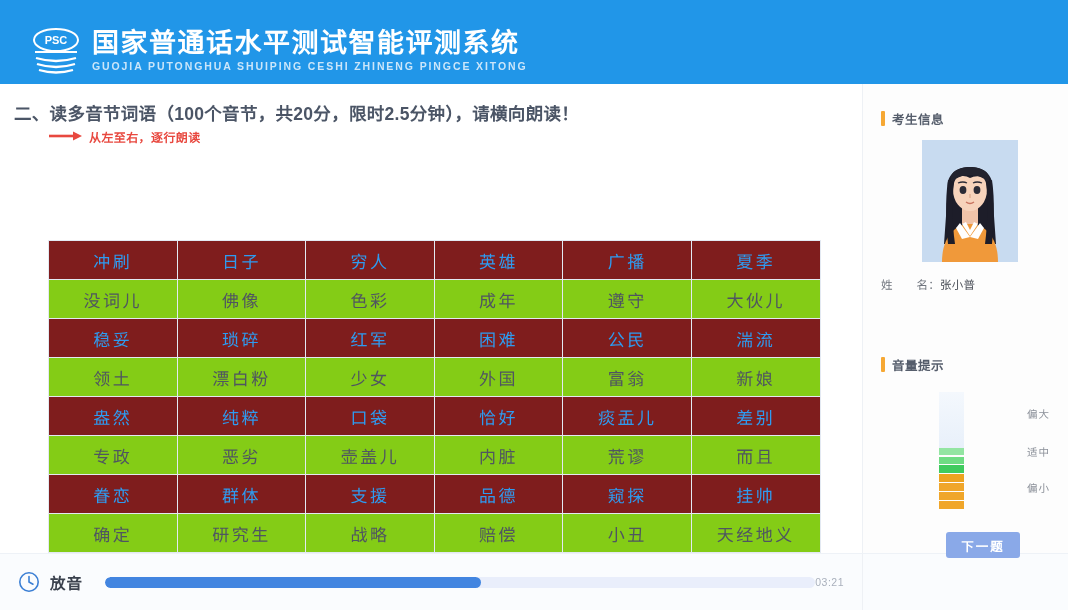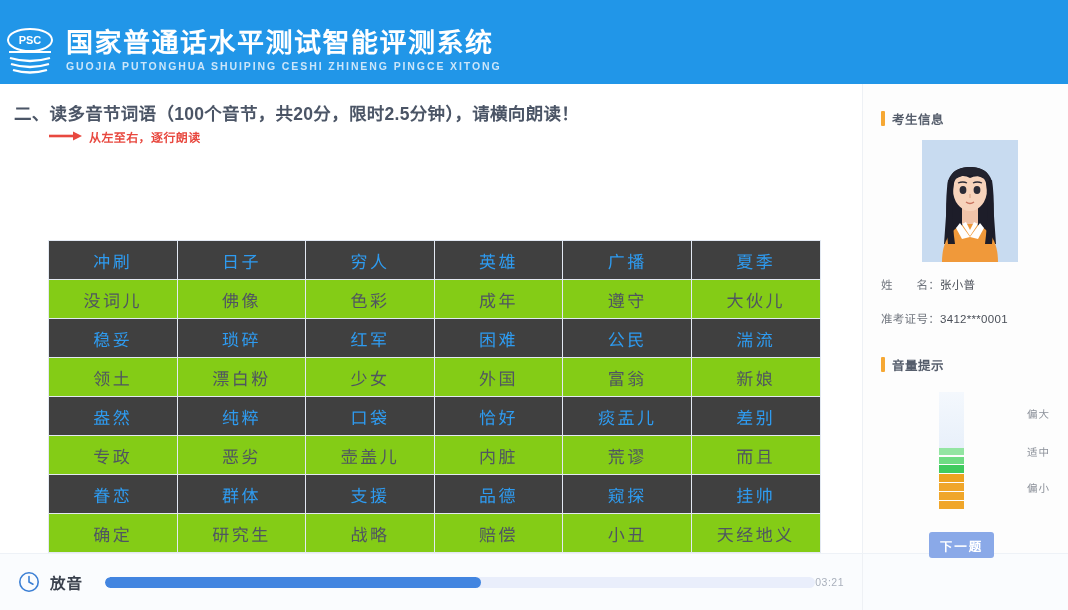--- a/index.html
+++ b/index.html
@@ -22,21 +22,21 @@
 
   
   .header {
     position: absolute;
     left: 0; top: 0;
     width: 1068px;
     height: 100px;
     background: #2196e8;
     display: flex;
     align-items: center;
-    padding-left: 4px;
+    padding-left: 30px;
   }
   .logo-mark {
     width: 52px; height: 52px;
     position: relative;
     flex: 0 0 52px;
     margin-right: 10px;
   }
   .logo-mark svg { display: block; }
   .logo-text { display: flex; flex-direction: column; justify-content: center; }
   .logo-cn {
@@ -114,21 +114,21 @@
     height: 39px;
     text-align: center;
     vertical-align: middle;
     border: 1px solid #e3e9f2;
     font-size: 17px;
     letter-spacing: 2.5px;
     white-space: nowrap;
     font-weight: 500;
   }
   .word-table tr.row-odd td {
-    background: #404040;
+    background: #7f1d1d;
     color: #2e9bf0;
   }
   .word-table tr.row-even td {
     background: #84cc16;
     color: #4f5561;
   }
 
   
   .sidebar {
     position: absolute;
@@ -267,22 +267,22 @@
     position: absolute;
     left: 862px; top: 553px;
     width: 206px;
     height: 57px;
     background: #fafcfe;
     border-top: 1px solid #eef2f7;
     border-left: 1px solid #eef1f5;
   }
   .next-btn {
     position: absolute;
-    left: 66px; top: -22px;
-    width: 65px;
+    left: 83px; top: -22px;
+    width: 74px;
     height: 26px;
     background: #8aa9e8;
     border: none;
     border-radius: 3px;
     color: #ffffff;
     font-size: 12.5px;
     font-weight: bold;
     letter-spacing: 2px;
     font-family: "Liberation Sans", "DejaVu Sans", sans-serif;
     cursor: pointer;
@@ -447,23 +447,20 @@
             <path d="M48 54 L48 58" stroke="#dba98c" stroke-width="1.2" fill="none"></path>
             <path d="M44 62 Q48 65 52 62" stroke="#c9745f" stroke-width="1.3" fill="none"></path>
 
             <path d="M26 40 C23 60 24 84 26 104 L33 104 C30 82 30 58 32 42 Z" fill="#1d1d29"></path>
             <path d="M70 40 C73 60 72 84 70 104 L63 104 C66 82 66 58 64 42 Z" fill="#1d1d29"></path>
           </svg>
         </div>
 
         <div class="info-line">
           <span class="lbl">姓　　名：</span><span class="val">张小普</span>
-        </div>
-        <div class="info-line">
-          <span class="lbl">准考证号：</span><span class="val">3412***0001</span>
         </div>
       </div>
 
       <div class="sec-volume">
         <div class="panel-head">
           <span class="panel-bar"></span>
           <span class="panel-title">音量提示</span>
         </div>
 
         <div class="meter-wrap">

